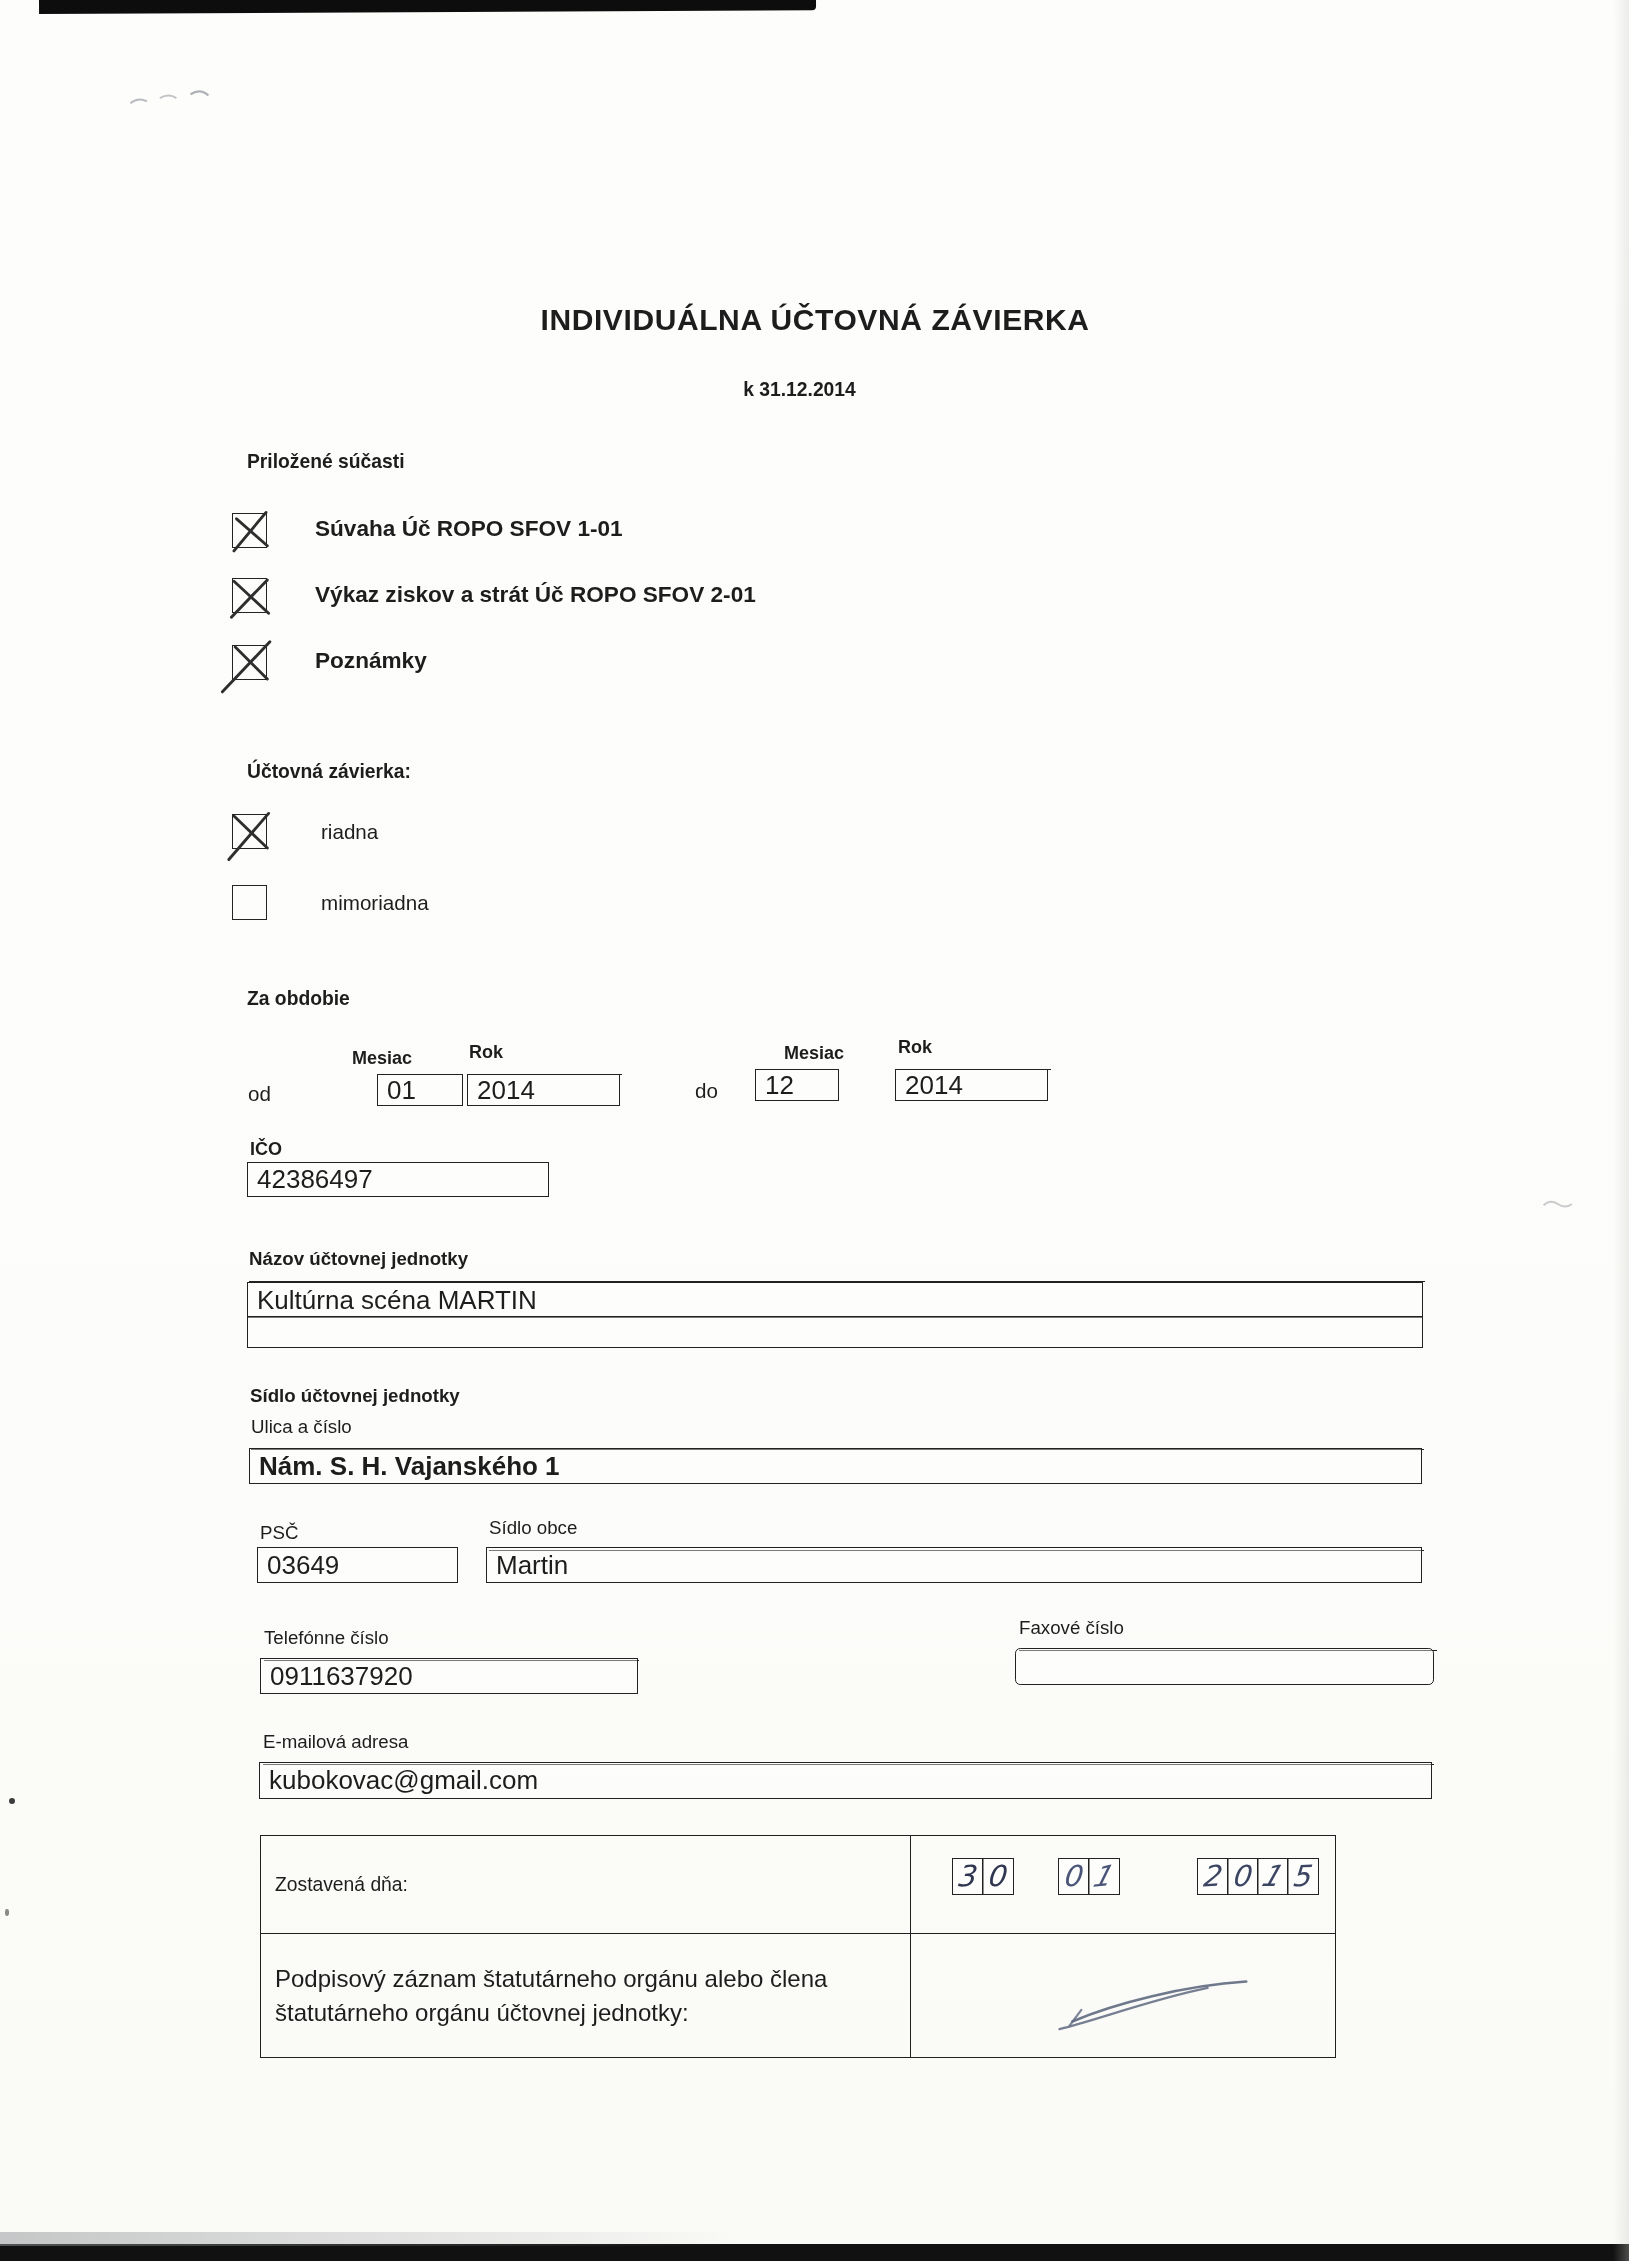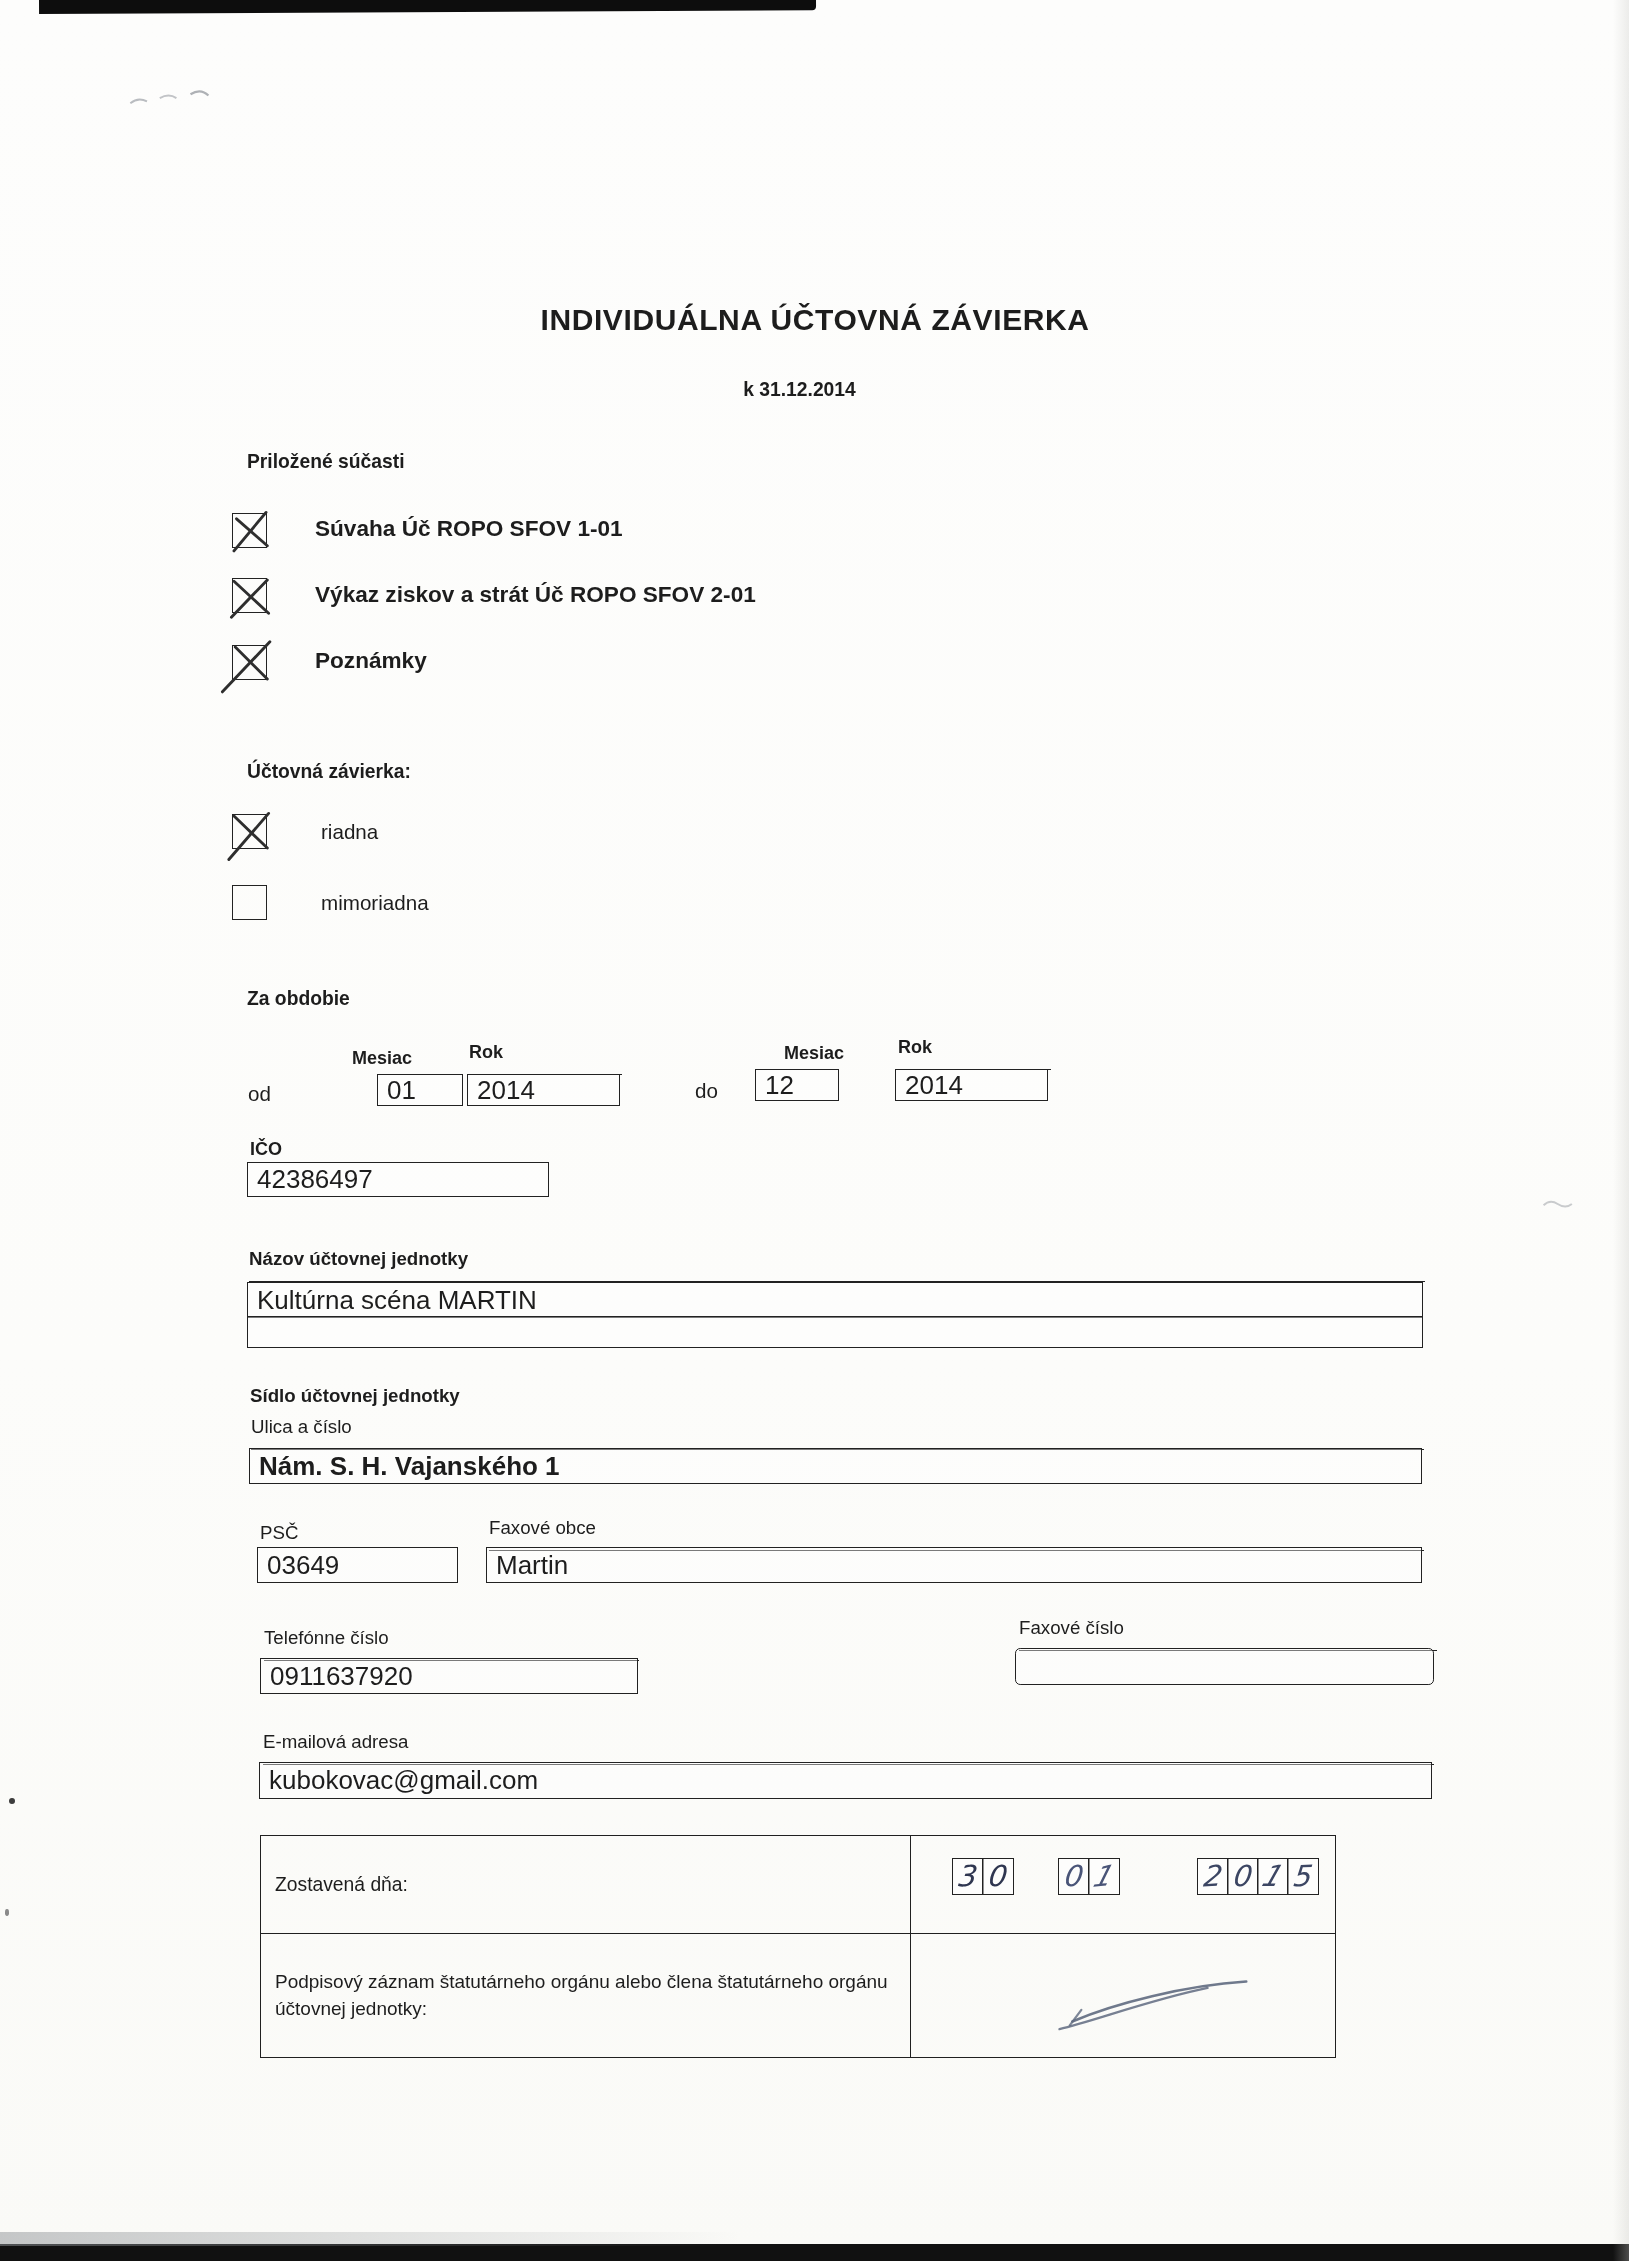--- a/index.html
+++ b/index.html
@@ -50,21 +50,21 @@
   .digit-box {
     width:32px; height:37px; border:1.9px solid #222; box-sizing:border-box;
     margin-left:-1.9px; display:flex; align-items:center; justify-content:center;
     background:rgba(255,255,255,0.5);
   }
   .digit-box:first-child { margin-left:0; }
   .hand {
     font-family:"DejaVu Sans", sans-serif; font-style:italic;
     font-size:29px; transform:skewX(-10deg) rotate(-3deg); line-height:1;
   }
-  .sig-text { font-size:19px; line-height:1.4; }
+  .sig-text { font-size:24px; line-height:1.4; }
   
   .bar-top {
     position:absolute; left:39px; top:0; width:777px; height:13.5px;
     background:#0d0d0d; transform:rotate(-0.28deg); transform-origin:left top;
     border-radius:0 3.9px 3.9px 0;
   }
   .bar-bottom { position:absolute; left:0; top:2244px; width:1630px; height:17px; background:#111; }
   .smudge-bottom {
     position:absolute; left:0; top:2232px; width:741px; height:14px; opacity:.5;
     background:linear-gradient(to right,#8f9397,rgba(160,163,166,0)); 
@@ -176,21 +176,21 @@
 <div class="label-line" style="left:251px;top:1416px;width:1173px;"><span>Ulica a číslo</span></div>
 <div class="field" style="left:249px;top:1448px;width:1173px;height:36px;font-weight:bold;">
     <span>Nám. S. H. Vajanského 1</span>
   </div>
 
 <div class="lbl" style="left:260px;top:1522px;">PSČ</div>
 <div class="field" style="left:257px;top:1547px;width:201px;height:36px;">
     <span>03649</span>
   </div>
 
-<div class="label-line" style="left:489px;top:1517px;width:935px;"><span>Faxové obce</span></div>
+<div class="label-line" style="left:489px;top:1517px;width:935px;"><span>Sídlo obce</span></div>
 <div class="field" style="left:486px;top:1547px;width:936px;height:36px;">
     <span>Martin</span>
   </div>
 
 <div class="label-line" style="left:264px;top:1627px;width:375px;"><span>Telefónne číslo</span></div>
 <div class="field" style="left:260px;top:1658px;width:378px;height:36px;">
     <span>0911637920</span>
   </div>
 
 <div class="label-line" style="left:1019px;top:1617px;width:418px;"><span>Faxové číslo</span></div>

